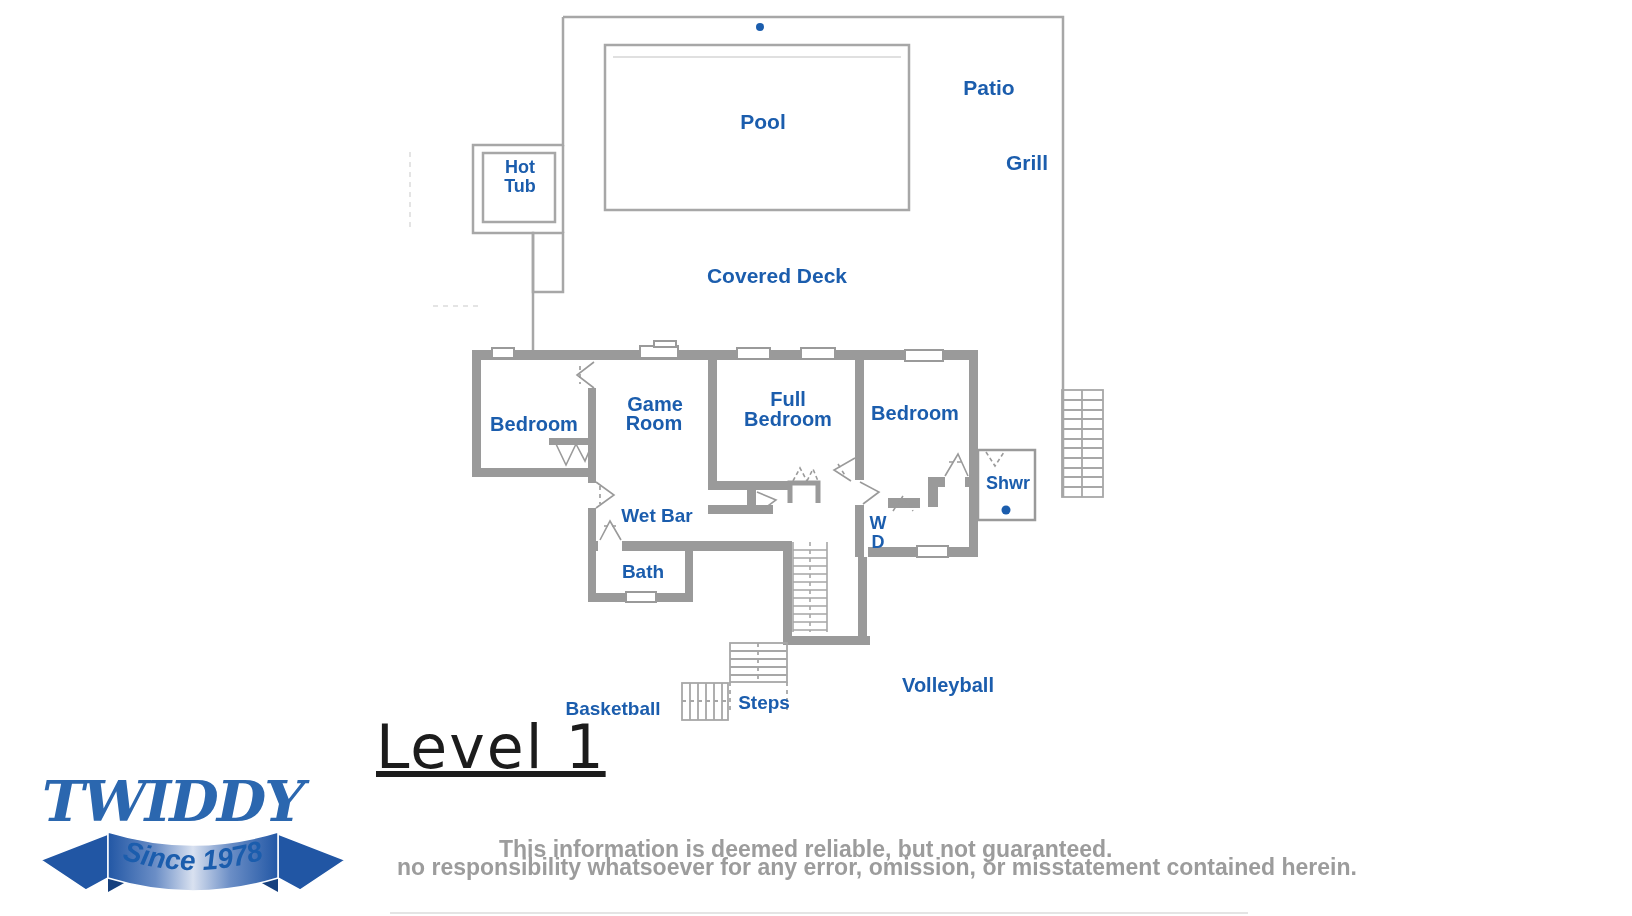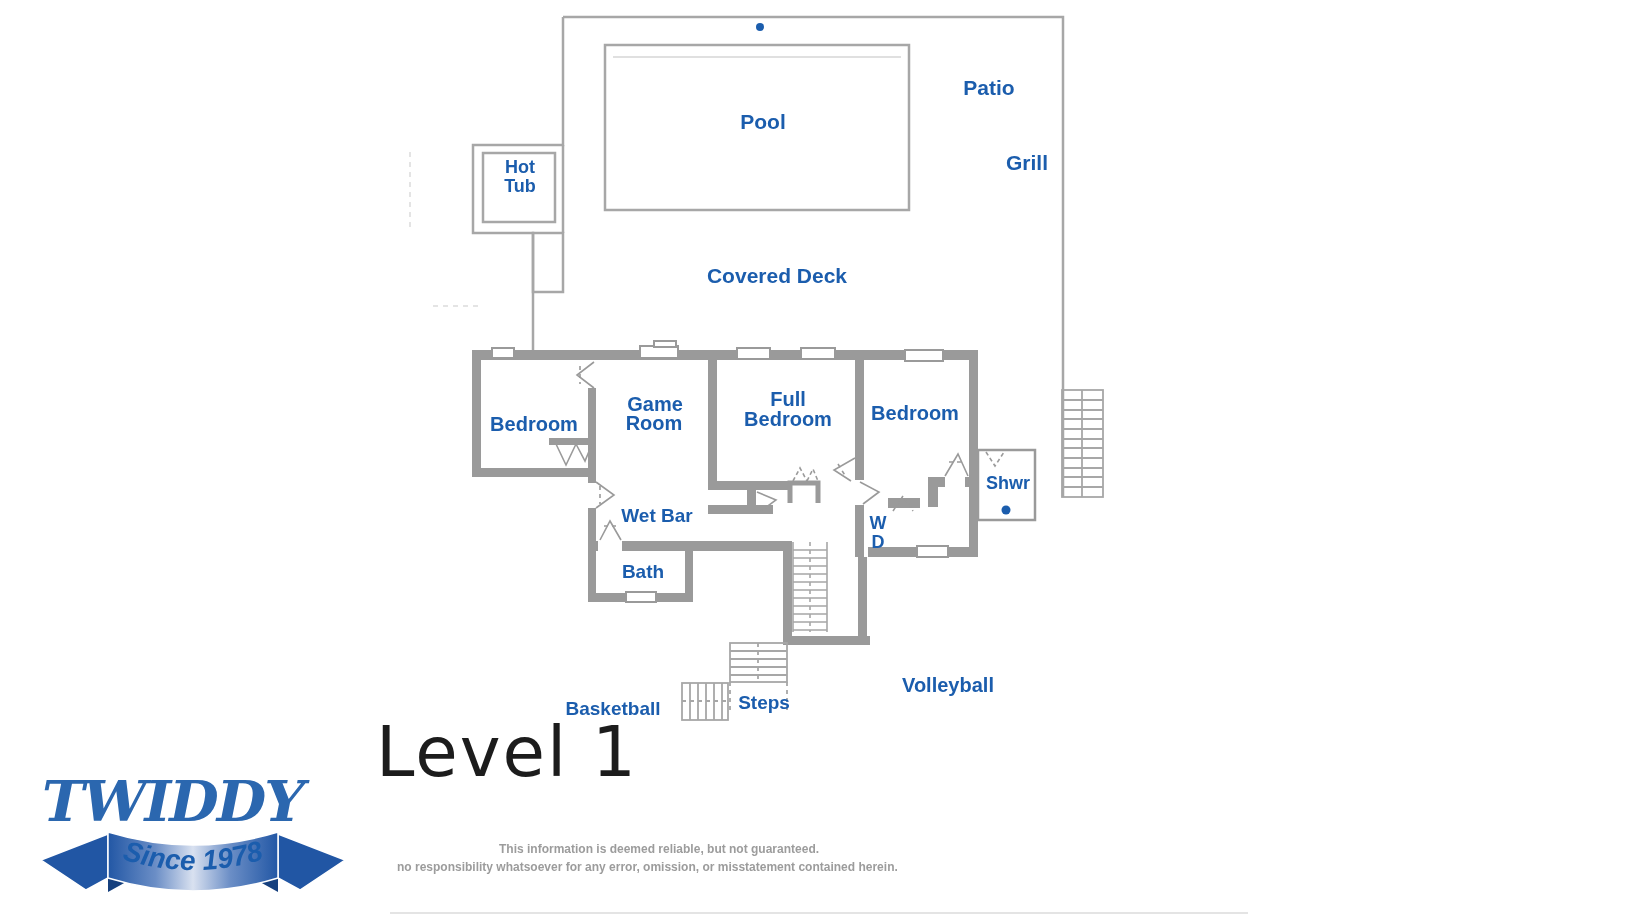--- a/index.html
+++ b/index.html
@@ -1,22 +1,22 @@
 <!DOCTYPE html>
 <html><head>
 <meta charset="utf-8">
 <style>
   html,body{margin:0;padding:0;background:#ffffff;}
   #canvas{position:relative;width:1632px;height:916px;background:#ffffff;overflow:hidden;
           font-family:"Liberation Sans",sans-serif;}
   svg text{font-family:"Liberation Sans",sans-serif;font-weight:bold;fill:#1b5dad;}
   .lvl{position:absolute;left:376px;top:712px;font-family:"DejaVu Sans",sans-serif;
-       font-weight:400;font-size:69px;letter-spacing:2px;color:#1c1c1c;}
+       font-weight:400;font-size:60px;letter-spacing:2px;color:#1c1c1c;text-decoration:underline;}
   .disc{position:absolute;left:397px;top:841px;width:860px;color:#9c9c9c;
-        font-size:12px;font-weight:bold;line-height:17.5px;white-space:nowrap;}
+        font-size:23px;font-weight:bold;line-height:17.5px;white-space:nowrap;}
   .disc .l1{padding-left:102px;}
   .botline{position:absolute;left:390px;top:912px;width:858px;height:2px;background:#e4e4e4;}
   .logo{position:absolute;left:38px;top:768px;width:312px;height:136px;font-style:italic;}
   .brand{position:absolute;left:4px;top:0px;font-family:"DejaVu Serif",serif;font-weight:bold;
          font-size:56px;color:#2b67af;letter-spacing:-2px;transform:scaleX(1.02);
          transform-origin:left top;
          text-shadow:0 0 2px #fff,2px 0 #fff,-2px 0 #fff,0 2px #fff,0 -2px #fff;}
   .ribbon{position:absolute;left:0px;top:58px;}
 </style>
 </head>

